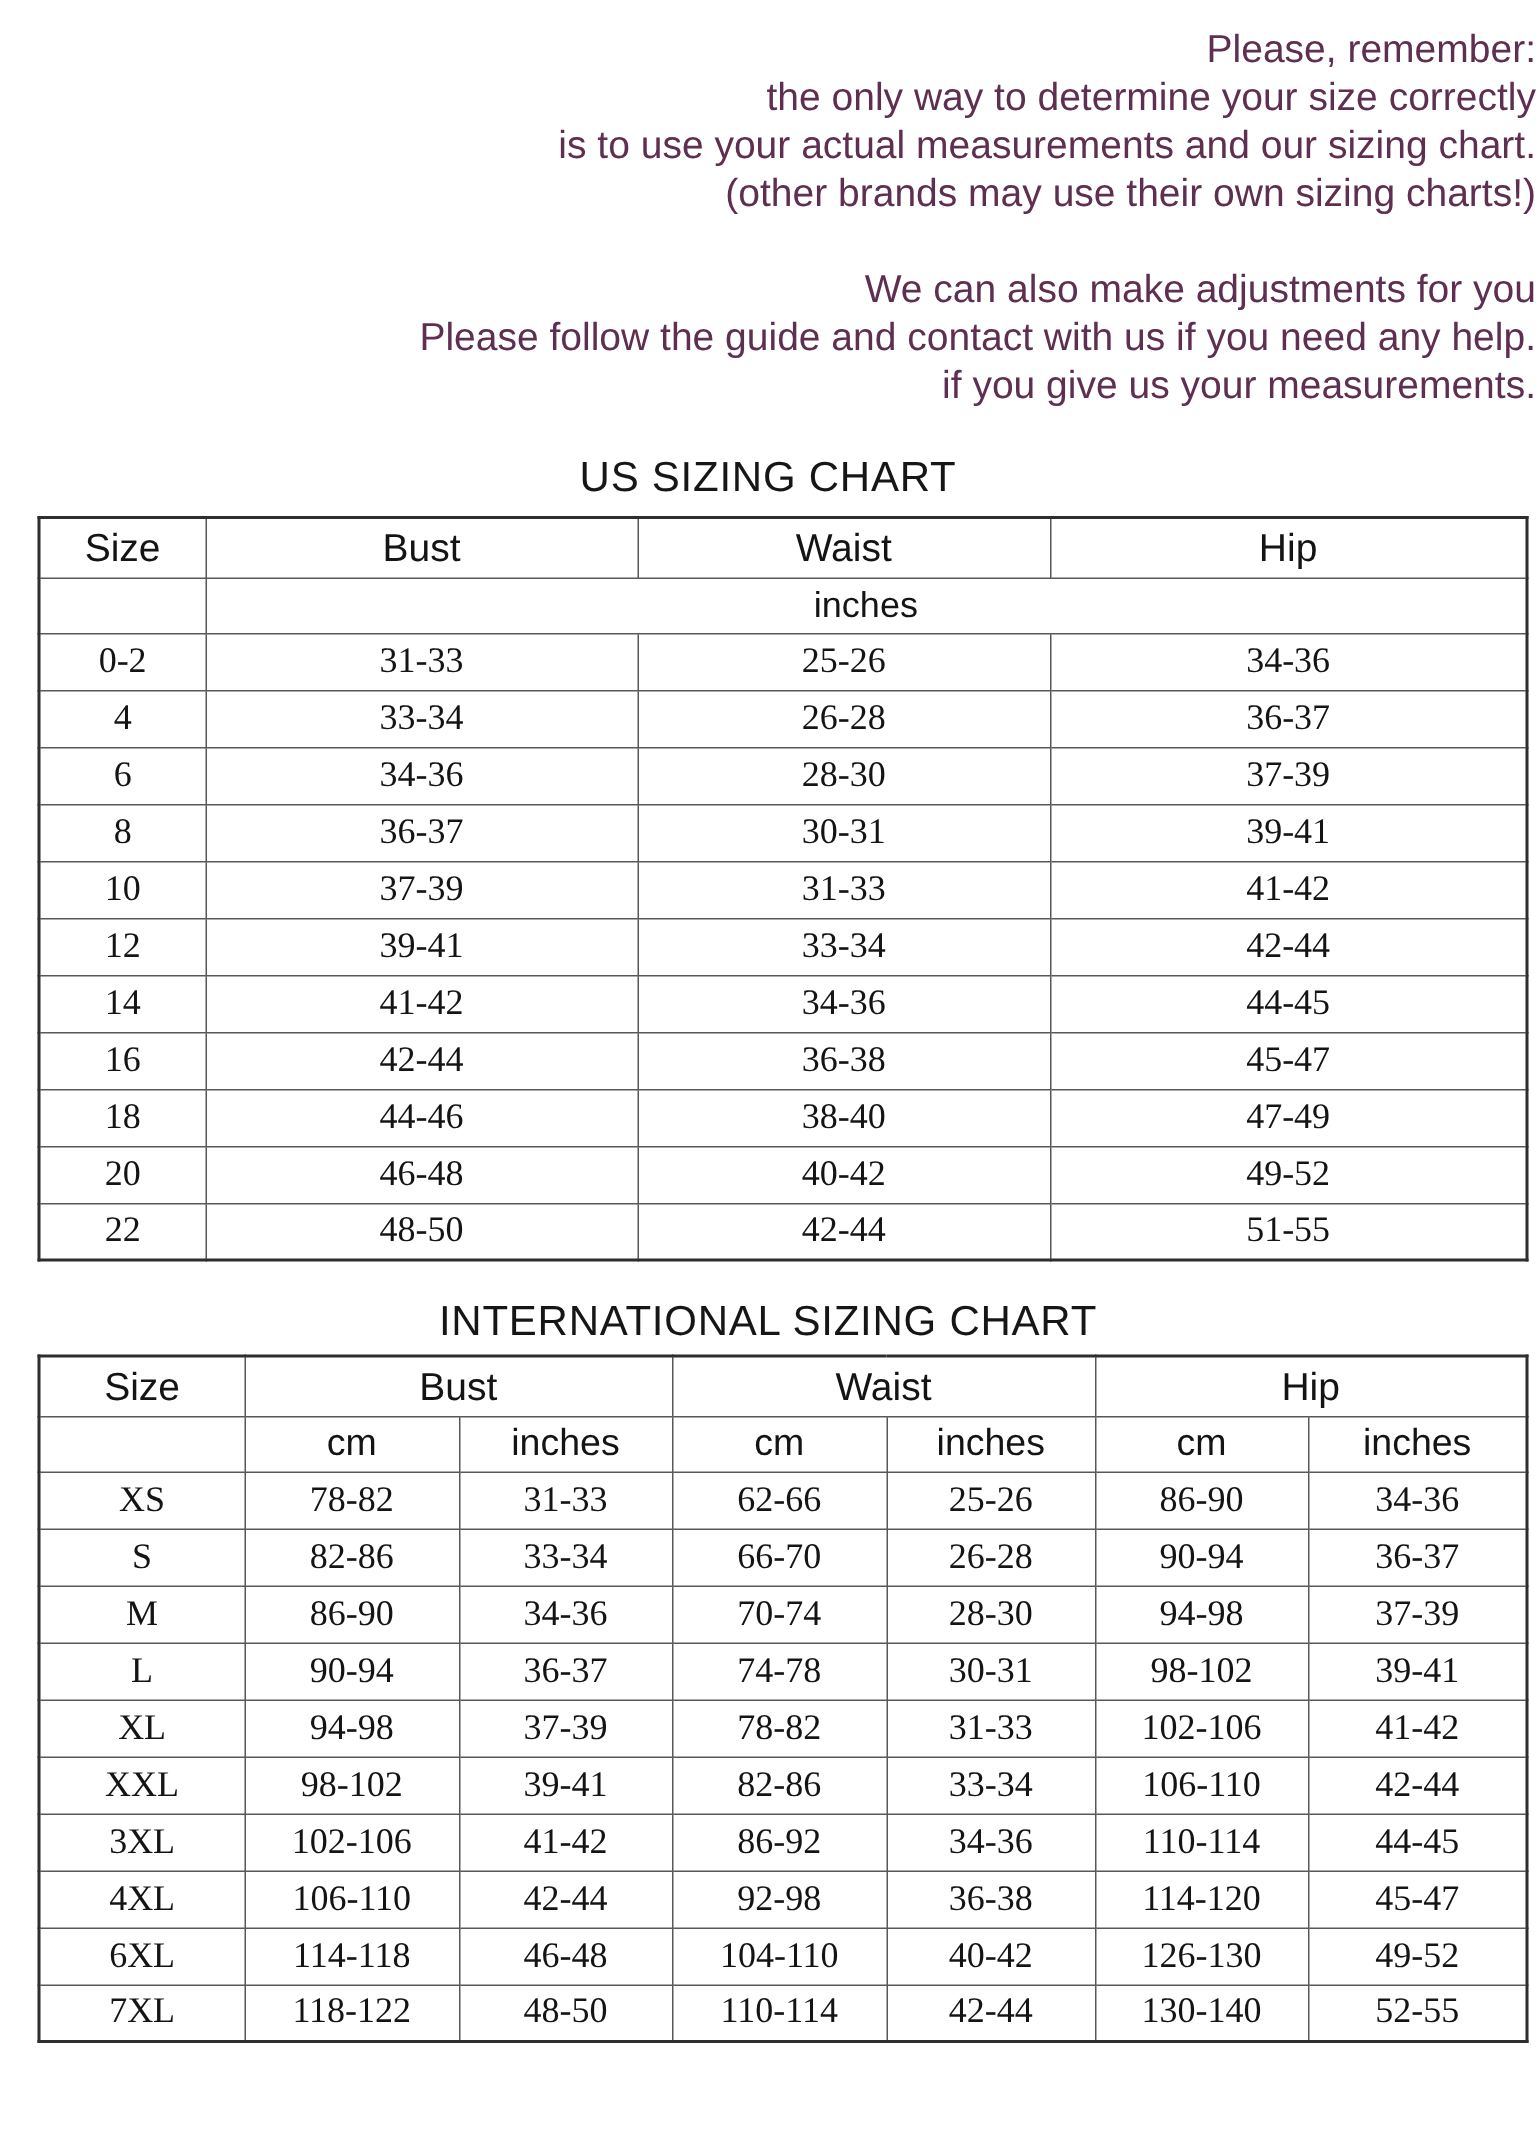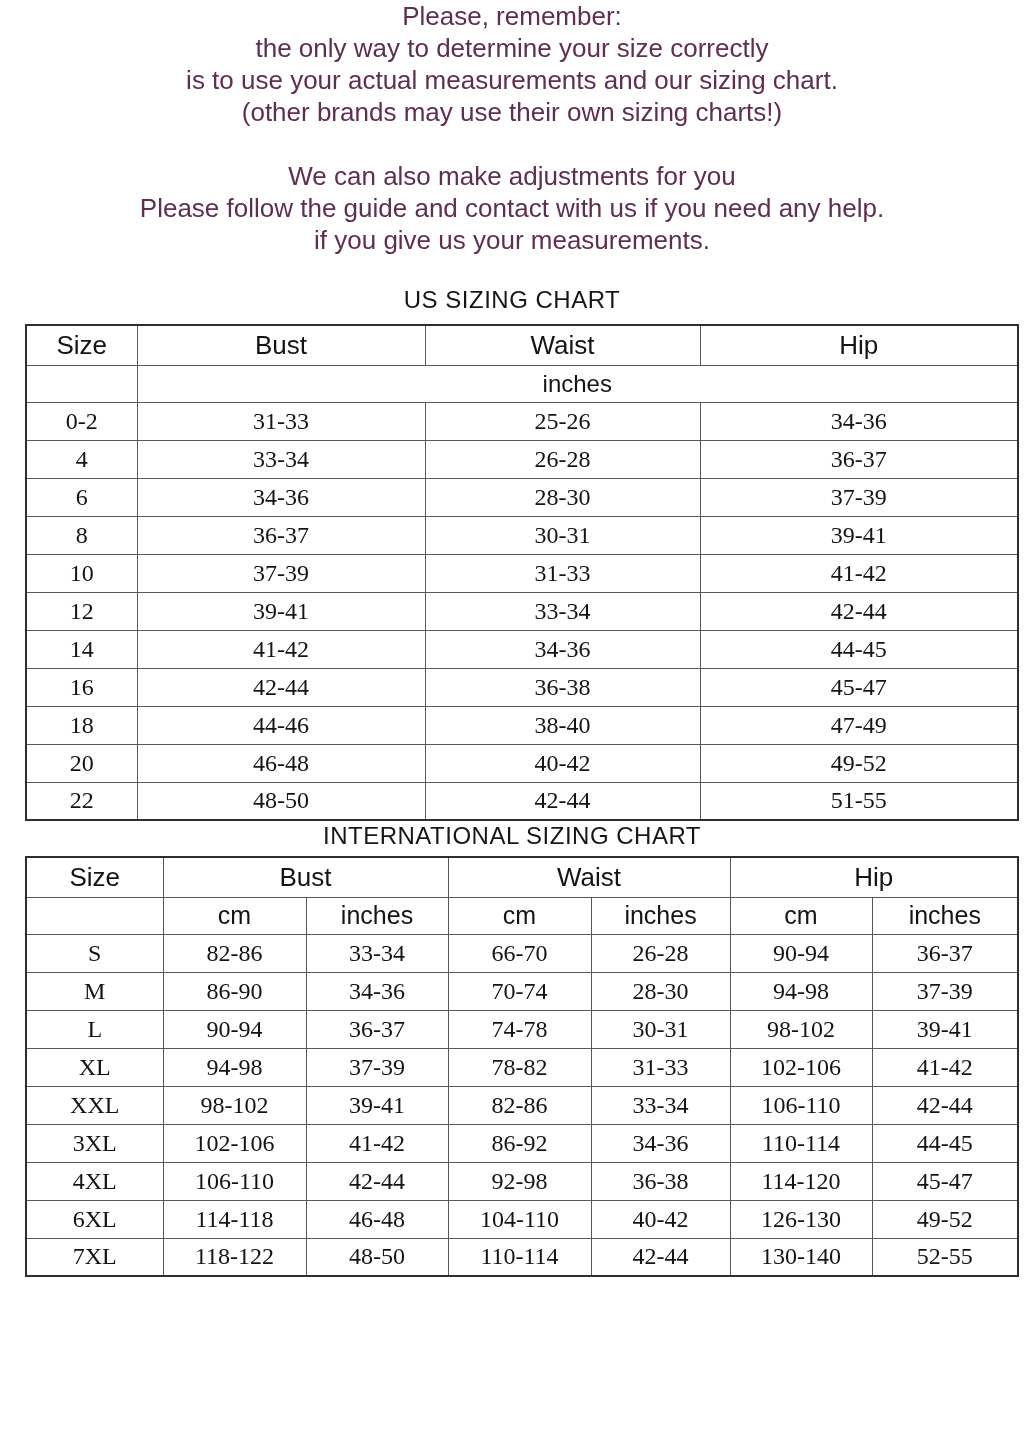--- a/index.html
+++ b/index.html
@@ -4,37 +4,38 @@
 <style>
   * { box-sizing: border-box; }
   html, body {
     margin: 0; padding: 0;
     width: 1024px; height: 1432px;
     background: #ffffff;
     font-family: "Liberation Sans", sans-serif;
     overflow: hidden;
   }
   .intro {
-    text-align: center;
+    padding-top: 16px;
+    text-align: right;
     color: #5e2f50;
     font-size: 26px;
     line-height: 32px;
     font-weight: 400;
   }
   .intro p { margin: 0; }
   .intro .para-gap { height: 32px; }
   .chart-title {
     text-align: center;
     color: #161616;
-    font-size: 24px;
+    font-size: 28px;
     letter-spacing: 0.5px;
     font-weight: 400;
   }
   .title-us   { margin-top: 30px; }
-  .title-intl { margin-top: 1px; }
+  .title-intl { margin-top: 24px; }
   table.size-table {
     border-collapse: collapse;
     table-layout: fixed;
     width: 992px;
     margin-left: 25px;
     border: 2px solid #2e2e2e;
     color: #141414;
   }
   .table-us   { margin-top: 10px; }
   .table-intl { margin-top: 6px; }
@@ -185,20 +186,29 @@
       <td>cm</td>
       <td>inches</td>
       <td>cm</td>
       <td>inches</td>
       <td>cm</td>
       <td>inches</td>
     </tr>
   </thead>
   <tbody>
       <tr>
+        <td>XS</td>
+        <td>78-82</td>
+        <td>31-33</td>
+        <td>62-66</td>
+        <td>25-26</td>
+        <td>86-90</td>
+        <td>34-36</td>
+      </tr>
+      <tr>
         <td>S</td>
         <td>82-86</td>
         <td>33-34</td>
         <td>66-70</td>
         <td>26-28</td>
         <td>90-94</td>
         <td>36-37</td>
       </tr>
       <tr>
         <td>M</td>

